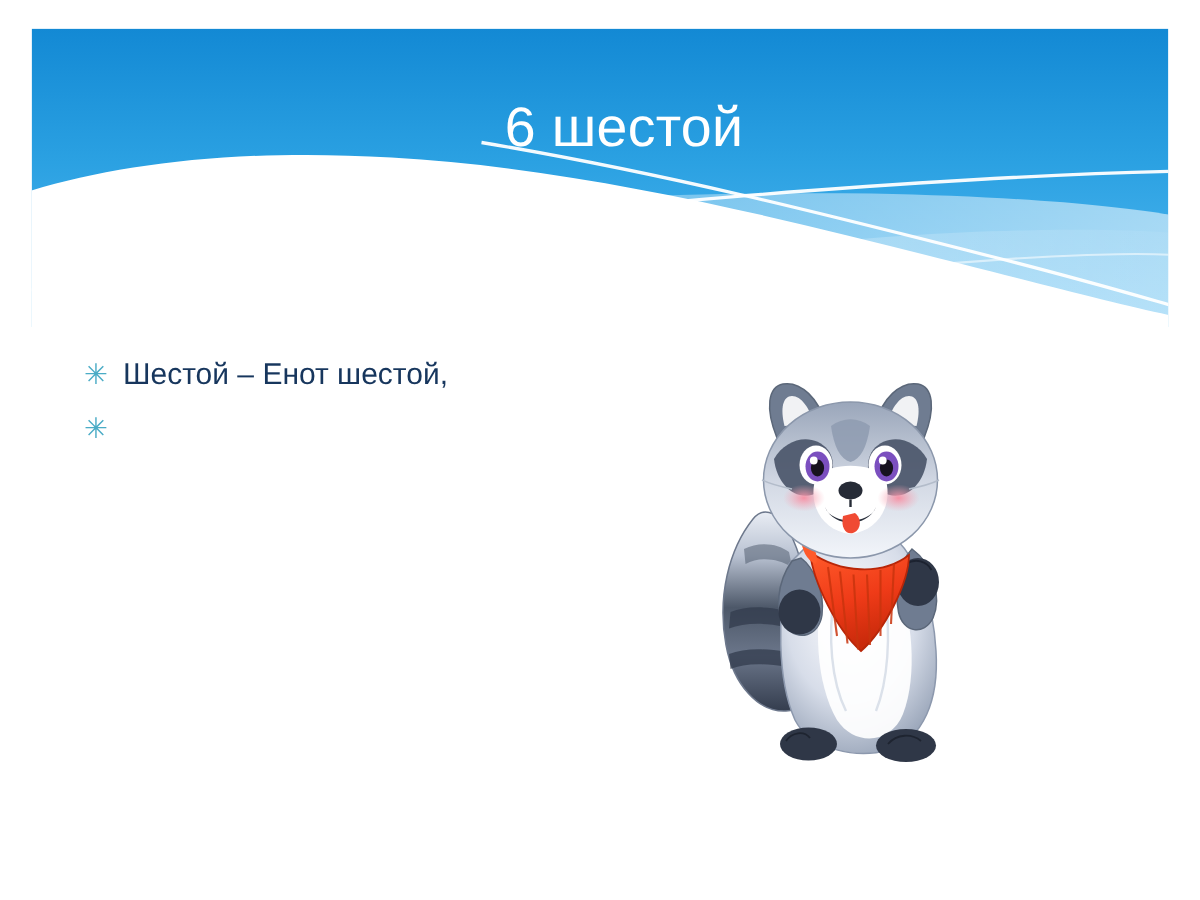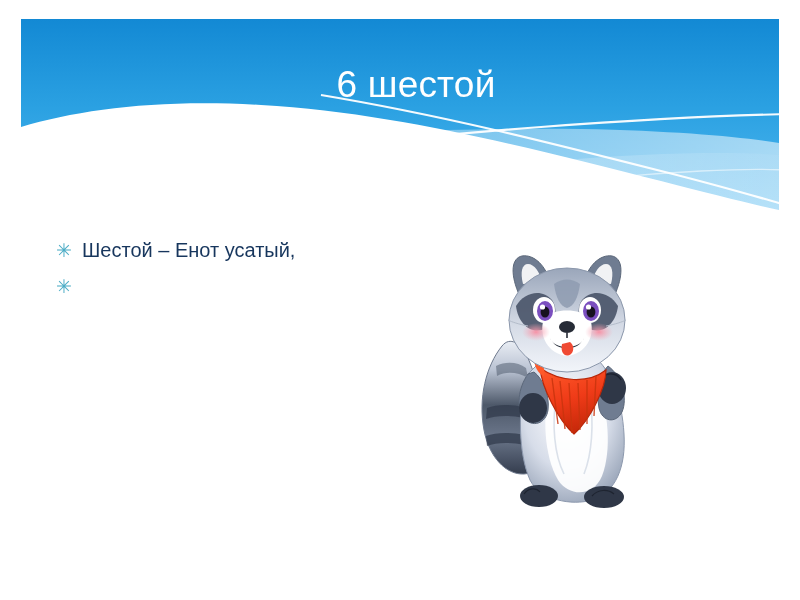--- a/index.html
+++ b/index.html
@@ -140,21 +140,21 @@
         <path d="M 330,199 C 440,176 560,158 680,152 C 720,150 746,150 762,151" fill="none" stroke="#ffffff" stroke-width="1.4" stroke-opacity="0.55"></path>
       </g>
     </svg>
   </div>
 
   <div id="title">6 шестой</div>
 
   <div id="body-list">
     <div class="bullet-row">
       <span class="bullet-mark">✳</span>
-      <span class="bullet-text">Шестой – Енот усатый,</span>
+      <span class="bullet-text">Шестой – Енот шестой,</span>
     </div>
     <div class="bullet-row">
       <span class="bullet-mark">✳</span>
     </div>
   </div>
 
   <div id="picture">
     <svg viewBox="0 0 190 266">
       <defs>
         <radialGradient id="bodyG" cx="0.45" cy="0.35" r="0.75">

